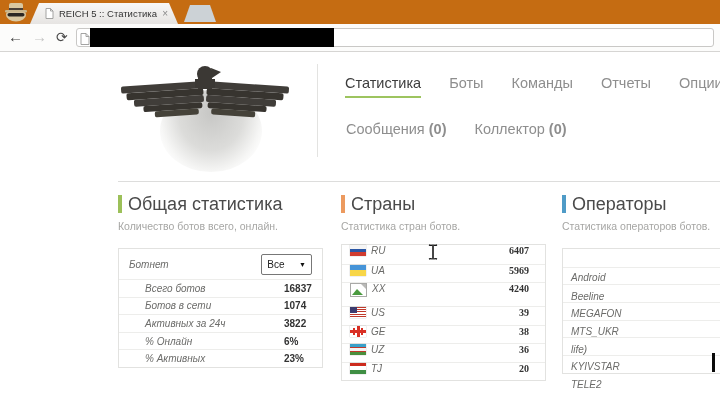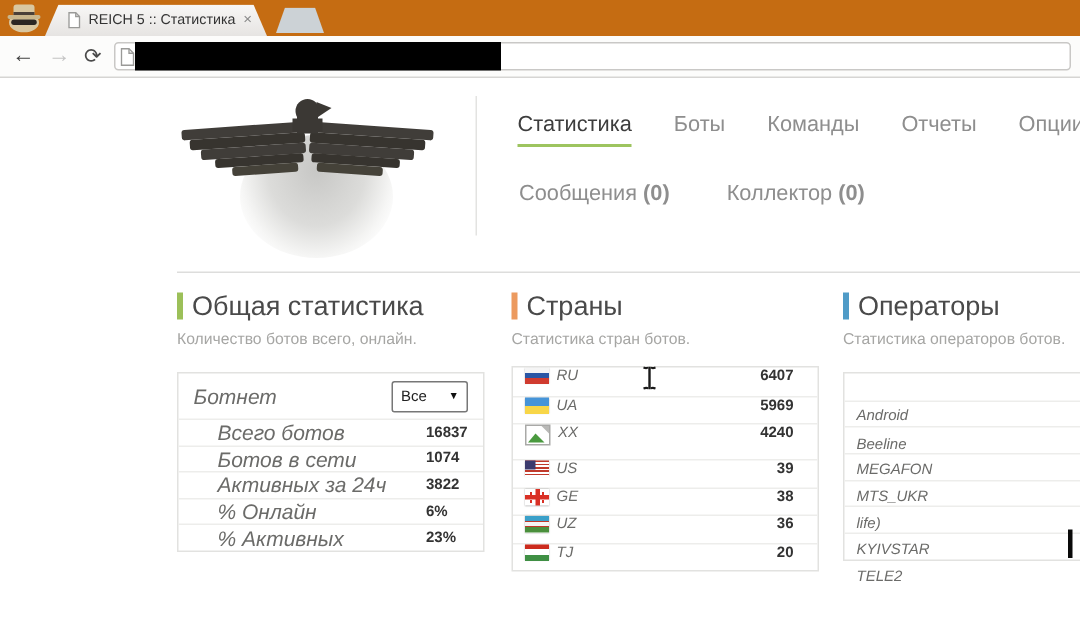--- a/index.html
+++ b/index.html
@@ -37,55 +37,55 @@
                border-radius:50%;
                background:radial-gradient(ellipse at 50% 28%, #c7c7c5 0%, #dcdcda 45%, #f6f6f5 70%, #ffffff 82%);
                filter:blur(0.5px); }
   .logo-wings { position:absolute; left:0; top:0; }
 
   .vdivider { position:absolute; left:317px; top:12px; width:1px; height:93px; background:#e3e3e1; }
   .hdivider { position:absolute; left:118px; top:129px; width:602px; height:1px; background:#dddddc; }
 
   
   .nav-row1 { position:absolute; left:345px; top:23px; display:flex; gap:28px; }
-  .nav-row2 { position:absolute; left:346px; top:69px; display:flex; gap:38px; }
+  .nav-row2 { position:absolute; left:346px; top:69px; display:flex; gap:28px; }
   .nav-link { font-size:14.5px; color:#8e8e8e; padding-bottom:5px; white-space:nowrap; cursor:pointer; }
   .nav-link.active { color:#3d3d3d; border-bottom:2px solid #9dc45f; }
   .nav-count { font-weight:bold; }
 
   
   .section-head { position:absolute; top:141px; }
   .sh-1 { left:118px; } .sh-2 { left:341px; } .sh-3 { left:562px; }
   .accent { position:absolute; left:0; top:2px; width:4px; height:18px; }
   .sec-title { font-size:18px; color:#4a4a4a; padding-left:10px; line-height:22px; }
   .sec-sub { font-size:10.5px; color:#a6a6a4; padding-top:5px; }
 
   
   .t-general { position:absolute; left:118px; top:196px; width:205px;
                border:1px solid #e2e2e0; background:#fff; }
   .g-select-row { height:30px; display:flex; align-items:center; padding:0 10px; }
-  .g-label { font-style:italic; font-size:14px; color:#6b6b69; }
+  .g-label { font-style:italic; font-size:10px; color:#6b6b69; }
   .g-select-row .g-label { width:137px; }
   .botnet-select { width:52px; height:21px; border:1px solid #777; border-radius:2px;
                    background:#fff; font-size:10px; color:#222; display:flex;
                    align-items:center; justify-content:space-between; padding:0 5px; cursor:pointer; }
   .sel-arrow { font-size:7px; color:#111; }
   .g-row { height:17.6px; display:flex; align-items:center; padding:0 10px;
            border-top:1px solid #ededeb; }
   .g-row .g-label { width:139px;margin-left:16px; }
   .g-value { font-size:10px; font-weight:bold; color:#333; }
 
   
   .t-countries { position:absolute; left:341px; top:192px; width:205px;
                  border:1px solid #e2e2e0; background:#fff; }
   .c-row { height:18.5px; display:flex; align-items:flex-start; padding:0 16px 0 8px; }
   .c-row + .c-row { border-top:1px solid #ededeb; }
   .c-row.tall { height:24px; }
   .c-code { font-style:italic; font-size:10px; color:#6b6b69; margin-left:5px; flex:1; }
-  .c-value { font-size:10px; font-weight:bold; color:#333; }
+  .c-value { font-size:10px; font-weight:bold; color:#333;font-family:Liberation Serif, serif; }
 
   .flag { position:relative; width:16px; height:11px; display:inline-block;
           box-shadow:0 0 1px rgba(0,0,0,.35); flex:none; }
   .flag[data-flag="RU"] { background:linear-gradient(180deg,#f5f5f5 0 33%,#2a56a5 33% 66%,#d03b2f 66% 100%); }
   .flag[data-flag="UA"] { background:linear-gradient(180deg,#4694d8 0 50%,#f8d648 50% 100%); }
   .flag[data-flag="XX"] { width:17px; height:14px; background:#fff; border:1px solid #a9a9a7; box-shadow:none; }
   .flag[data-flag="XX"]::after { content:''; position:absolute; left:1px; bottom:1px;
           width:0; height:0; border-left:5px solid transparent; border-right:6px solid transparent;
           border-bottom:6px solid #4a9a3f; }
   .flag[data-flag="XX"]::before { content:''; position:absolute; right:0; top:0;

